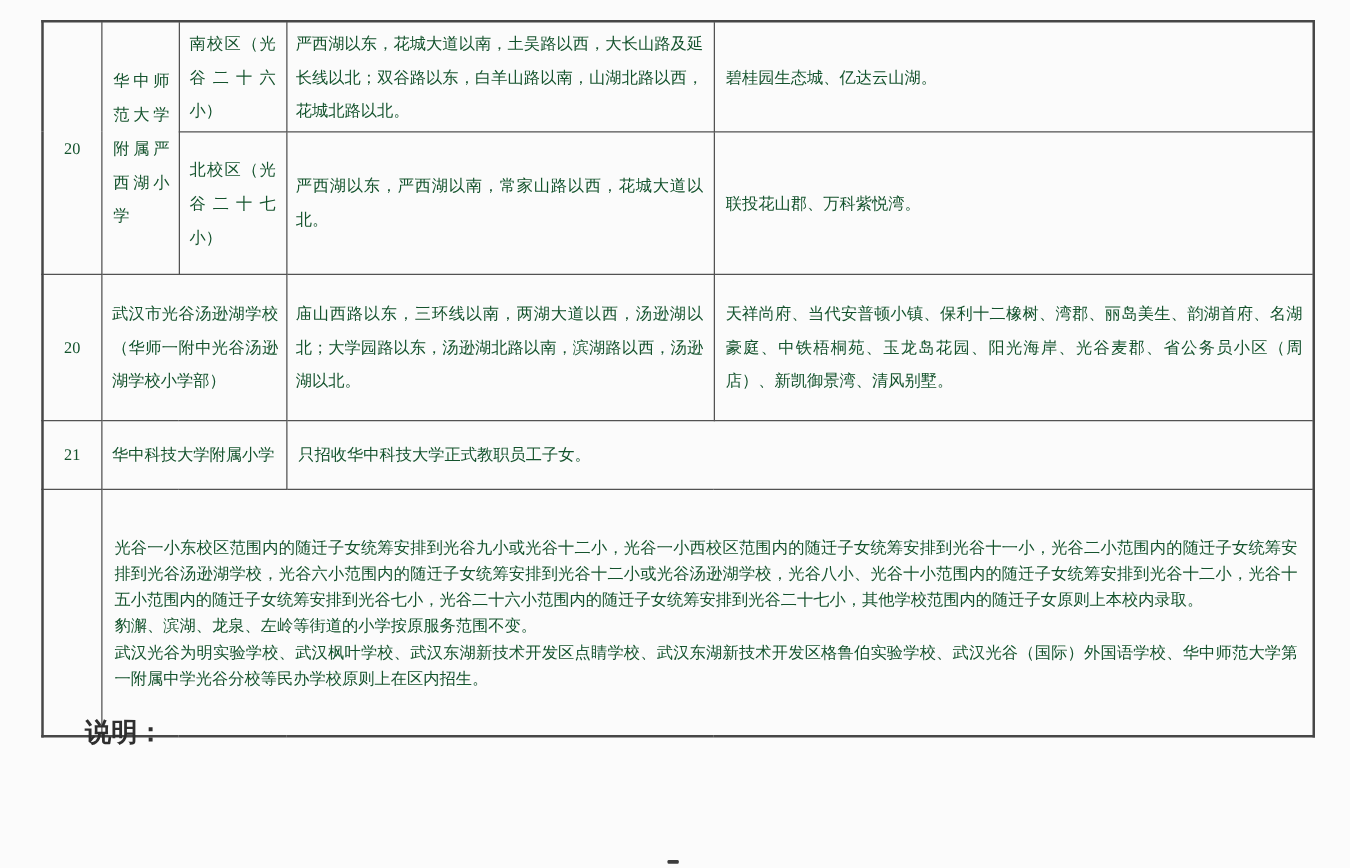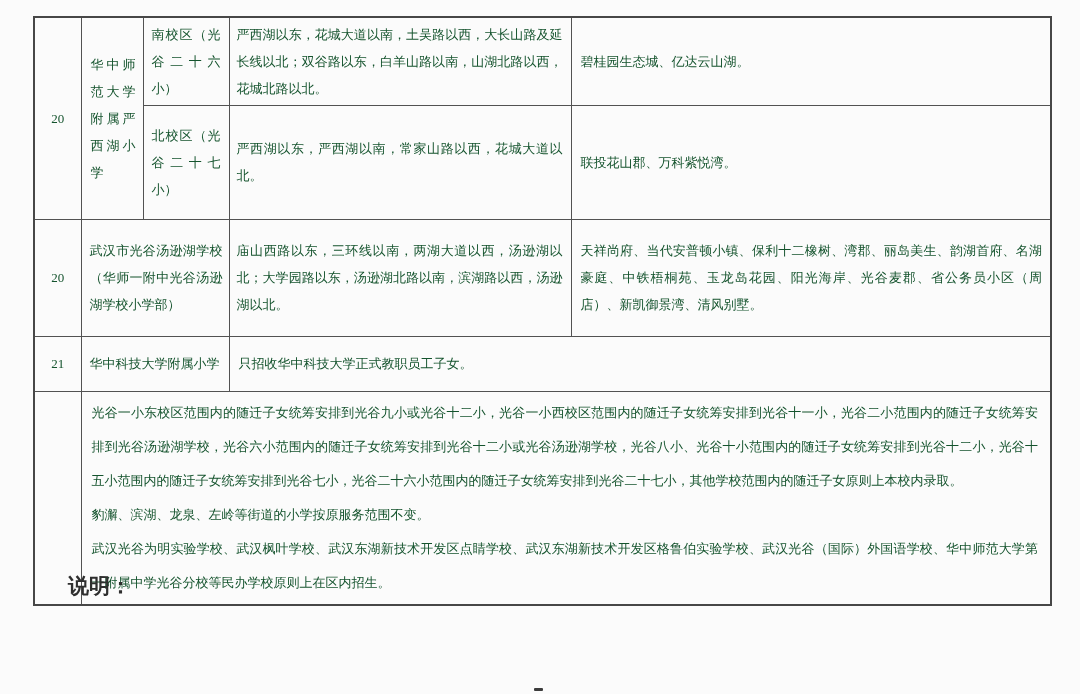--- a/index.html
+++ b/index.html
@@ -56,21 +56,21 @@
   td.cell-range-wide {
     padding: 2px 10px 2px 9px;
   }
   td.cell-notes {
     padding: 4px 12px 4px 10px;
     vertical-align: middle;
   }
   td.cell-notes p {
     margin: 0;
     text-align: justify;
-    line-height: 34px;
+    line-height: 21px;
   }
   .explain-heading {
     position: absolute;
     left: 68px;
     top: 572px;
     font-family: "Liberation Sans", "DejaVu Sans", sans-serif;
     font-weight: bold;
     font-size: 21px;
     color: #2e2e2e;
   }

